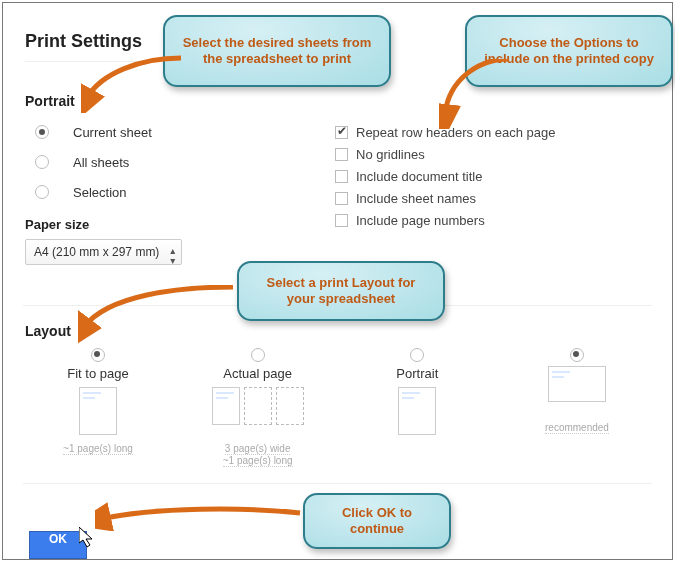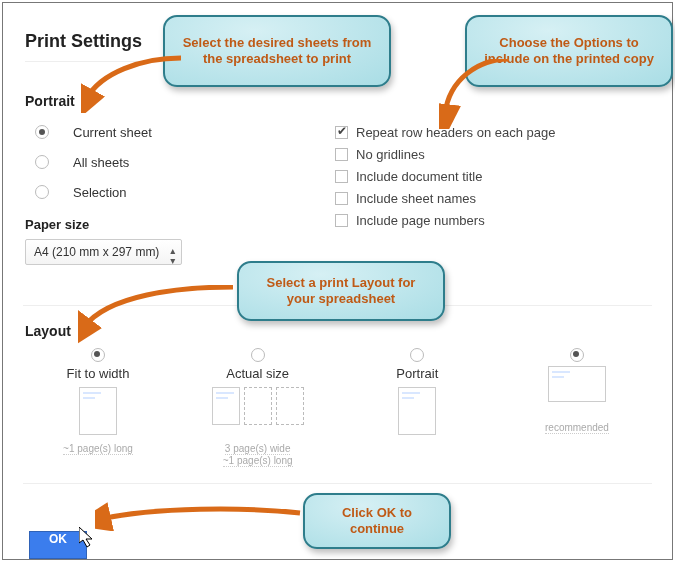--- a/index.html
+++ b/index.html
@@ -278,30 +278,30 @@
     <span class="dropdown-caret">▴<br>▾</span>
   </div>
 
   <div class="hr1"></div>
 
   <div class="layout-area">
     <div class="tile">
       <div class="tradio">
           <span class="dot"></span>
         </div>
-      <div class="tname">Fit to width</div>
+      <div class="tname">Fit to page</div>
       <div class="preview">
         <div class="page lines"></div>
       </div>
       <div class="sub"><span class="u">~1 page(s) long</span></div>
     </div>
 
     <div class="tile">
       <div class="tradio"></div>
-      <div class="tname">Actual size</div>
+      <div class="tname">Actual page</div>
       <div class="preview">
         <div class="page small lines"></div>
         <div class="page small dashed"></div>
         <div class="page small dashed"></div>
       </div>
       <div class="sub">
         <span class="u">3 page(s) wide</span><br>
         <span class="u">~1 page(s) long</span>
       </div>
     </div>

